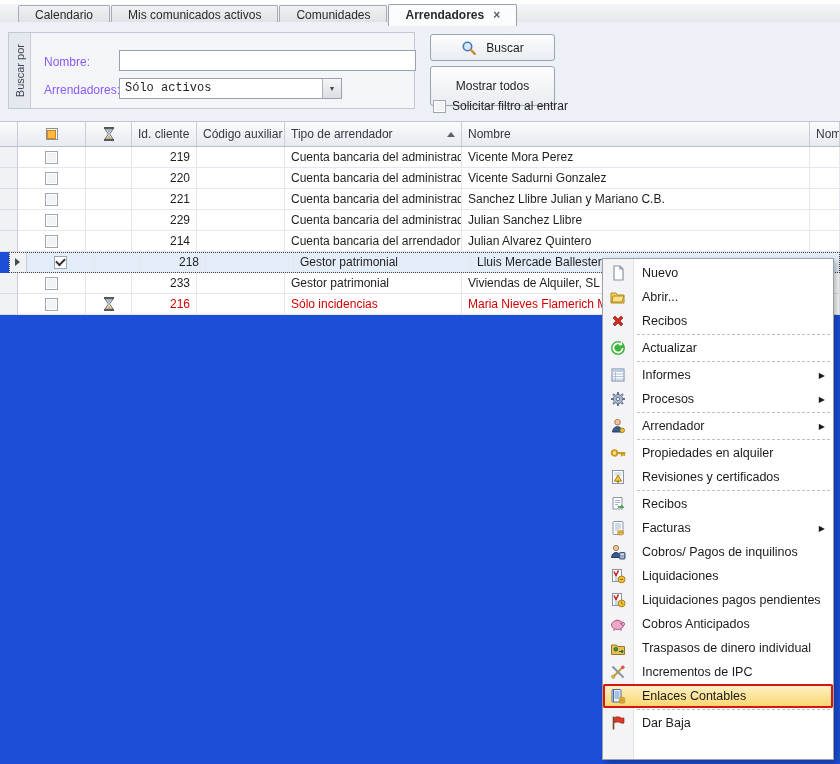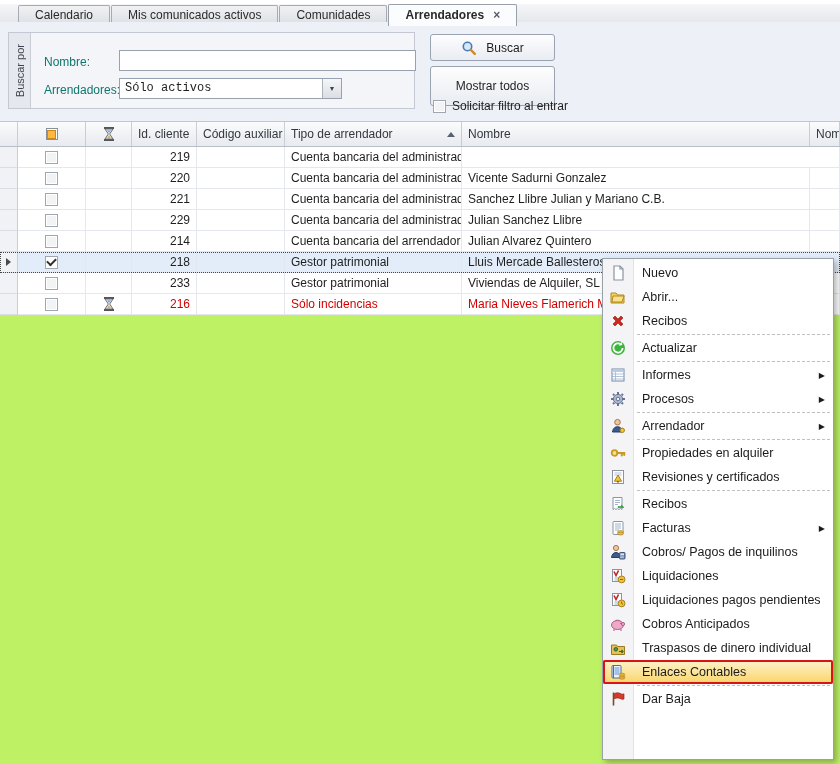--- a/index.html
+++ b/index.html
@@ -48,21 +48,21 @@
   }
   .group-strip{
     position:absolute;left:0;top:0;bottom:0;width:21px;
     background:#e5e8ee;border-right:1px solid #c9cdd6;
     display:flex;align-items:center;justify-content:center;
   }
   .group-strip-label{
     writing-mode:vertical-rl;transform:rotate(180deg);
     color:#3f4550;font-size:11px;white-space:nowrap;
   }
-  .field-label{position:absolute;color:#0f766e;}
+  .field-label{position:absolute;color:#8b5cf6;}
   .lbl-nombre{left:35px;top:22px;}
   .lbl-arrendadores{left:35px;top:50px;}
   .input-nombre{
     position:absolute;left:110px;top:17px;width:297px;height:21px;box-sizing:border-box;
     border:1px solid #98a1ad;background:#fff;font:inherit;padding:0 4px;outline:none;
   }
   .combo{
     position:absolute;left:110px;top:45px;width:223px;height:21px;box-sizing:border-box;
     border:1px solid #98a1ad;background:#fff;display:flex;align-items:stretch;
   }
@@ -87,21 +87,21 @@
     width:13px;height:13px;box-sizing:border-box;border:1px solid #9fa6af;background:#f2f3f5;
     box-shadow:inset 0 0 0 1px #ffffff;display:flex;align-items:center;justify-content:center;
   }
   .checkbox.checked{background:#fdfdfd;}
   .checkbox.checked::after{
     content:"";width:7px;height:4px;margin-bottom:2px;
     border-left:2px solid #2f2f2f;border-bottom:2px solid #2f2f2f;transform:rotate(-45deg);
   }
 
   
-  .grid{position:absolute;left:0;top:122px;width:840px;bottom:0;background:#bef264;}
+  .grid{position:absolute;left:0;top:122px;width:840px;bottom:0;background:#1d4ed8;}
   .grid-header{
     display:flex;height:25px;box-sizing:border-box;
     background:linear-gradient(#fafbfc,#e7eaef);
     border-bottom:1px solid #b9bfc9;
   }
   .hcell{
     box-sizing:border-box;border-right:1px solid #c9ced6;
     display:flex;align-items:center;padding:0 6px;
     color:#33383f;white-space:nowrap;overflow:hidden;
   }
@@ -133,21 +133,21 @@
   }
   .cell.c-ind{
     background:#f1f2f5;border-right:1px solid #c9ced6;border-bottom:1px solid #d8dce3;
     padding:0;justify-content:center;
   }
   .cell.c-id{justify-content:flex-end;}
   .row-arrow{
     display:none;width:0;height:0;
     border-left:5px solid #4a4a4a;border-top:4px solid transparent;border-bottom:4px solid transparent;
   }
-  .grid-row.selected{background:var(--selection-bg);outline:1px dotted #444;outline-offset:-1px;}
+  .grid-row.selected{background:var(--selection-bg);outline:1px dotted #444;outline-offset:-1px;margin-left:9px;}
   .grid-row.selected .row-arrow{display:block;}
   .grid-row.red-row .cell{color:var(--alert-text);}
   .grid-row.red-row .cell.c-ind{color:#444;}
 
   
   #context-menu{
     position:absolute;left:602px;top:258px;width:232px;height:502px;box-sizing:border-box;
     background:#fff;border:1px solid #9aa0a8;box-shadow:3px 3px 6px rgba(0,0,0,.28);
     z-index:10;overflow:hidden;padding-top:2px;
   }
@@ -259,20 +259,21 @@
   <div id="grid-rows">
       <div class="grid-row">
     <div class="cell c-ind"></div>
     <div class="cell c-chk">
           <span class="checkbox"></span>
         </div>
     <div class="cell c-ico cell-status-icon icon-cell"></div>
     <div class="cell c-id cell-id">219</div>
     <div class="cell c-aux cell-aux"></div>
     <div class="cell c-tipo cell-tipo">Cuenta bancaria del administrador</div>
+    <div class="cell c-nom cell-nombre">Vicente Mora Perez</div>
     <div class="cell c-nom2"></div>
   </div>
       <div class="grid-row">
     <div class="cell c-ind"></div>
     <div class="cell c-chk">
           <span class="checkbox"></span>
         </div>
     <div class="cell c-ico cell-status-icon icon-cell"></div>
     <div class="cell c-id cell-id">220</div>
     <div class="cell c-aux cell-aux"></div>
@@ -563,20 +564,32 @@
     <span class="menu-icon icon16">
           <svg viewBox="0 0 16 16">
             <path d="M1.5 5h5l1 1.5h7v8h-13z" fill="#e8c05a" stroke="#9a7a20"></path>
             <circle cx="5.8" cy="9.3" r="1.8" fill="#4a9a4a" stroke="#2a6a2a"></circle>
             <path d="M9 11.5h4M11.5 10l1.5 1.5-1.5 1.5" stroke="#2a6a2a" fill="none" stroke-width="1.1"></path>
           </svg>
         </span>
     <span class="menu-label">Traspasos de dinero individual</span>
     <span class="menu-arrow"></span>
   </div>
+      <div class="menu-item">
+    <span class="menu-icon icon16">
+          <svg viewBox="0 0 16 16">
+            <path d="M3 13L13 3" stroke="#c0a030" stroke-width="2" stroke-linecap="round"></path>
+            <path d="M3 3l10 10" stroke="#8a94a2" stroke-width="2" stroke-linecap="round"></path>
+            <circle cx="12.8" cy="3.2" r="1.8" fill="#e05050"></circle>
+            <circle cx="3.2" cy="12.8" r="1.6" fill="#e8c05a" stroke="#9a7a20" stroke-width=".6"></circle>
+          </svg>
+        </span>
+    <span class="menu-label">Incrementos de IPC</span>
+    <span class="menu-arrow"></span>
+  </div>
       <div class="menu-item highlighted">
     <span class="menu-icon icon16">
           <svg viewBox="0 0 16 16">
             <rect x="2" y="1.5" width="9" height="12.5" rx="1" fill="#eef4fb" stroke="#4a6e9e"></rect>
             <path d="M4.5 4h5M4.5 6h5M4.5 8h5M4.5 10h5" stroke="#5b8ed6"></path>
             <path d="M3.5 1.5v12.5" stroke="#4a6e9e"></path>
             <ellipse cx="12" cy="10.5" rx="2.9" ry="1.3" fill="#f3c33c" stroke="#a8821a" stroke-width=".6"></ellipse>
             <ellipse cx="12" cy="12.2" rx="2.9" ry="1.3" fill="#edb845" stroke="#a8821a" stroke-width=".6"></ellipse>
             <ellipse cx="12" cy="13.9" rx="2.9" ry="1.3" fill="#e8ad3a" stroke="#a8821a" stroke-width=".6"></ellipse>
           </svg>

